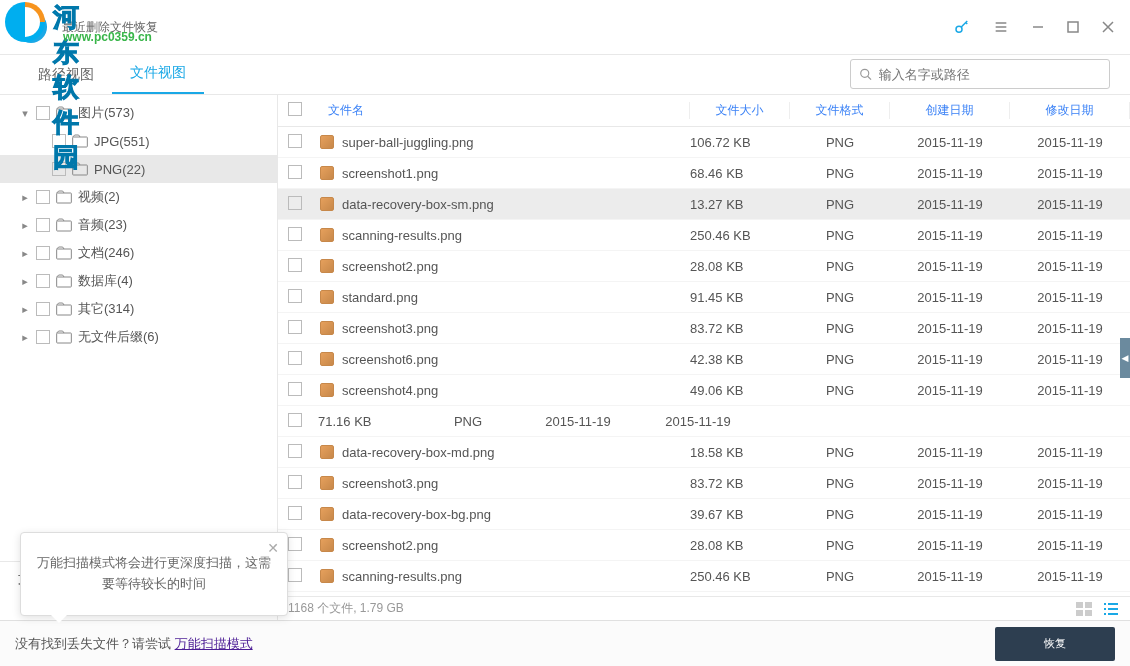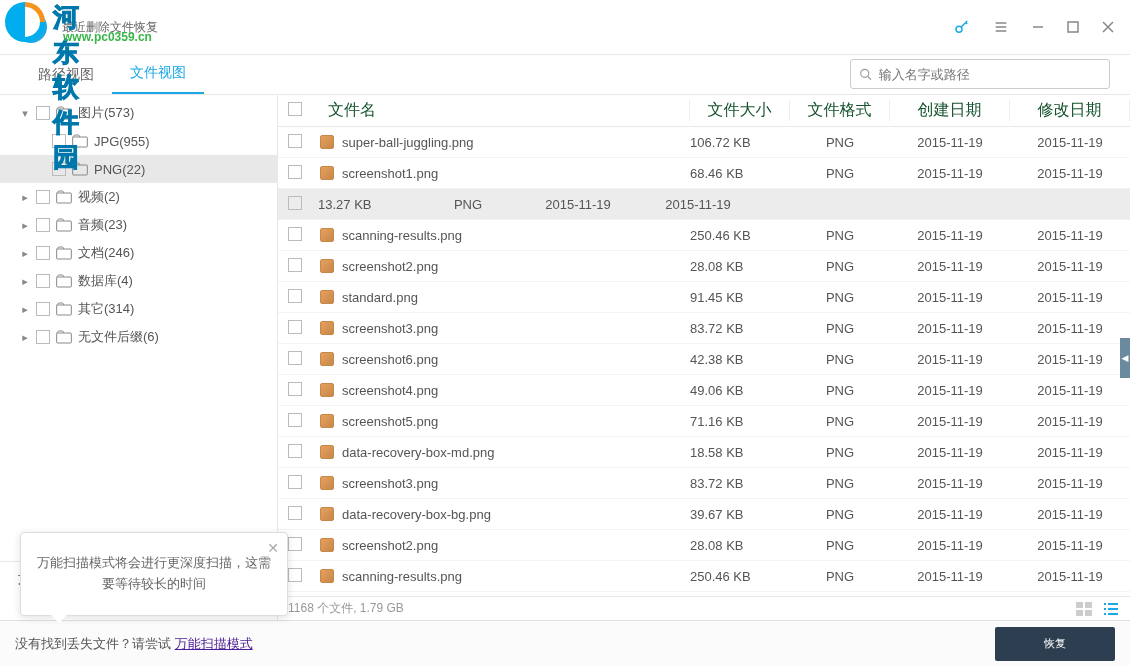--- a/index.html
+++ b/index.html
@@ -39,21 +39,21 @@
 .tree-sep { border-top: 1px solid #e8e8e8; }
 .filter-panel { padding: 8px 18px; position: relative; }
 .filter-title { font-size: 13px; color: #555; }
 .filter-caret { position: absolute; right: 15px; top: 8px; cursor: pointer; color: #888; font-size: 11px; }
 .radio-row { display: flex; align-items: center; gap: 8px; padding: 6px 0 0 8px; font-size: 13px; color: #555; }
 .radio { width: 13px; height: 13px; border: 1px solid #888; border-radius: 50%; display: inline-flex; align-items: center; justify-content: center; }
 .radio.checked::after { content: ""; width: 7px; height: 7px; border-radius: 50%; background: #1aa8e6; }
 
 
 .content { flex: 1; display: flex; flex-direction: column; position: relative; }
-.col-head { display: flex; align-items: center; height: 32px; border-bottom: 1px solid #e8e8e8; font-size: 16px; color: #14532d; padding-left: 10px; }
+.col-head { display: flex; align-items: center; height: 32px; border-bottom: 1px solid #e8e8e8; font-size: 12px; color: #3b82f6; padding-left: 10px; }
 .col-head .hlabel { border-right: 1px solid #eee; text-align: center; }
 .rows { flex: 1; overflow: auto; }
 .row { display: flex; align-items: center; height: 31px; border-bottom: 1px solid #f4f4f4; padding-left: 10px; font-size: 13px; color: #555; }
 .row.sel { background: #ececec; }
 .file-icon { width: 14px; height: 14px; border: 1px solid #c7884a; background: linear-gradient(135deg,#e6a05c,#c7884a); display: inline-block; margin-right: 8px; border-radius: 2px; }
 .c-chk { width: 30px; }
 .c-name { flex: 1; display: flex; align-items: center; padding-left: 2px; }
 .c-size { width: 100px; text-align: left; }
 .c-fmt { width: 100px; text-align: center; }
 .c-date { width: 120px; text-align: center; }
@@ -132,21 +132,21 @@
               <path d="M1 4l3-3h6l2 3"></path>
             </svg></span>
           <span>图片(573)</span>
         </div>
         <div class="tree-item indent1">
           <span class="chk"></span>
           <span class="folder-icon"><svg width="16" height="14" viewBox="0 0 24 20" fill="none" stroke="#888" stroke-width="1.5">
               <rect x="1" y="4" width="22" height="15" rx="1"></rect>
               <path d="M1 4l3-3h6l2 3"></path>
             </svg></span>
-          <span>JPG(955)</span>
+          <span>JPG(551)</span>
         </div>
         <div class="tree-item indent1 selected">
           <span class="chk"></span>
           <span class="folder-icon"><svg width="16" height="14" viewBox="0 0 24 20" fill="none" stroke="#888" stroke-width="1.5">
               <rect x="1" y="4" width="22" height="15" rx="1"></rect>
               <path d="M1 4l3-3h6l2 3"></path>
             </svg></span>
           <span>PNG(22)</span>
         </div>
         <div class="tree-item">
@@ -242,20 +242,24 @@
             <span class="file-icon"></span>
             <span>screenshot1.png</span>
           </div>
           <div class="c-size">68.46 KB</div>
           <div class="c-fmt">PNG</div>
           <div class="c-date">2015-11-19</div>
           <div class="c-date2">2015-11-19</div>
         </div>
         <div class="row sel">
           <div class="c-chk"><span class="chk"></span></div>
+          <div class="c-name">
+            <span class="file-icon"></span>
+            <span>data-recovery-box-sm.png</span>
+          </div>
           <div class="c-size">13.27 KB</div>
           <div class="c-fmt">PNG</div>
           <div class="c-date">2015-11-19</div>
           <div class="c-date2">2015-11-19</div>
         </div>
         <div class="row">
           <div class="c-chk"><span class="chk"></span></div>
           <div class="c-name">
             <span class="file-icon"></span>
             <span>scanning-results.png</span>
@@ -315,24 +319,20 @@
             <span class="file-icon"></span>
             <span>screenshot4.png</span>
           </div>
           <div class="c-size">49.06 KB</div>
           <div class="c-fmt">PNG</div>
           <div class="c-date">2015-11-19</div>
           <div class="c-date2">2015-11-19</div>
         </div>
         <div class="row">
           <div class="c-chk"><span class="chk"></span></div>
-          <div class="c-name">
-            <span class="file-icon"></span>
-            <span>screenshot5.png</span>
-          </div>
           <div class="c-size">71.16 KB</div>
           <div class="c-fmt">PNG</div>
           <div class="c-date">2015-11-19</div>
           <div class="c-date2">2015-11-19</div>
         </div>
         <div class="row">
           <div class="c-chk"><span class="chk"></span></div>
           <div class="c-name">
             <span class="file-icon"></span>
             <span>data-recovery-box-md.png</span>

